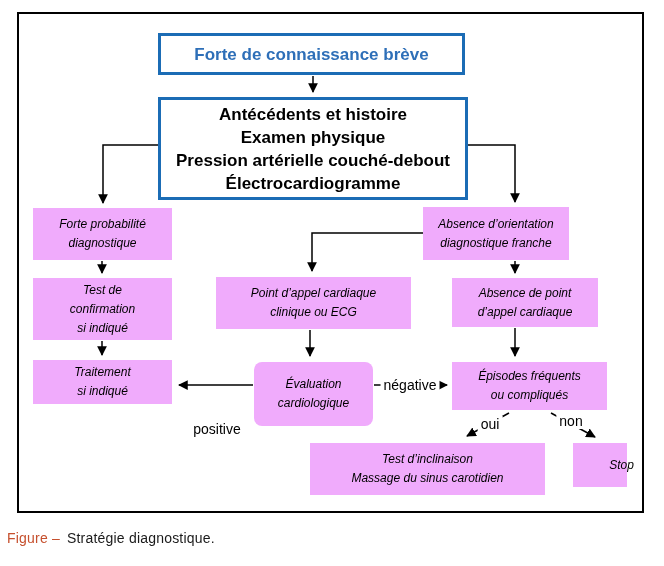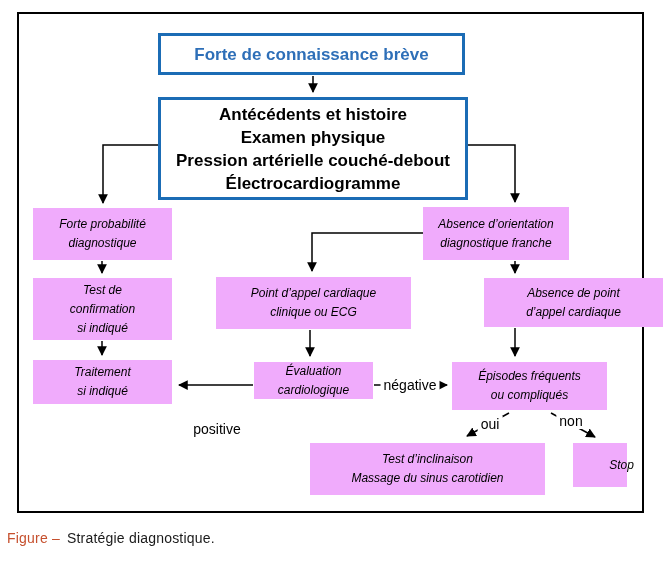--- a/index.html
+++ b/index.html
@@ -75,31 +75,31 @@
   <div class="node filled" style="left:33px;top:360px;width:139px;height:44px;">
     <span class="txt">Traitement
 si indiqué</span>
   </div>
 
   <div class="node filled" style="left:216px;top:277px;width:195px;height:52px;">
     <span class="txt">Point d’appel cardiaque
 clinique ou ECG</span>
   </div>
 
-  <div class="node filled" style="left:254px;top:362px;width:119px;height:37px;">
+  <div class="node filled" style="left:254px;top:362px;width:119px;height:64px;border-radius:8px;">
     <span class="txt">Évaluation
 cardiologique</span>
   </div>
 
   <div class="node filled" style="left:423px;top:207px;width:146px;height:53px;">
     <span class="txt">Absence d’orientation
 diagnostique franche</span>
   </div>
 
-  <div class="node filled" style="left:452px;top:278px;width:179px;height:49px;margin-left:32px;">
+  <div class="node filled" style="left:452px;top:278px;width:146px;height:49px;">
     <span class="txt">Absence de point
 d’appel cardiaque</span>
   </div>
 
   <div class="node filled" style="left:452px;top:362px;width:155px;height:48px;">
     <span class="txt">Épisodes fréquents
 ou compliqués</span>
   </div>
 
   <div class="node filled" style="left:310px;top:443px;width:235px;height:52px;">

